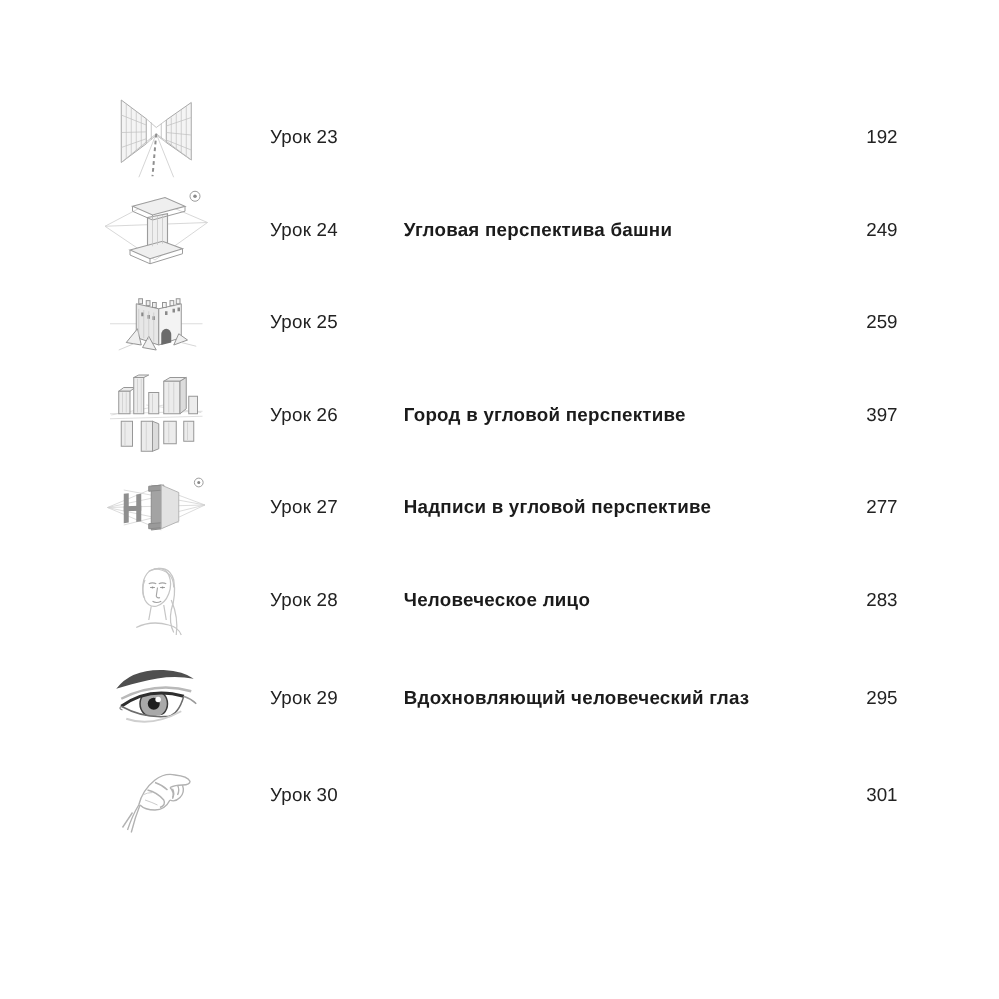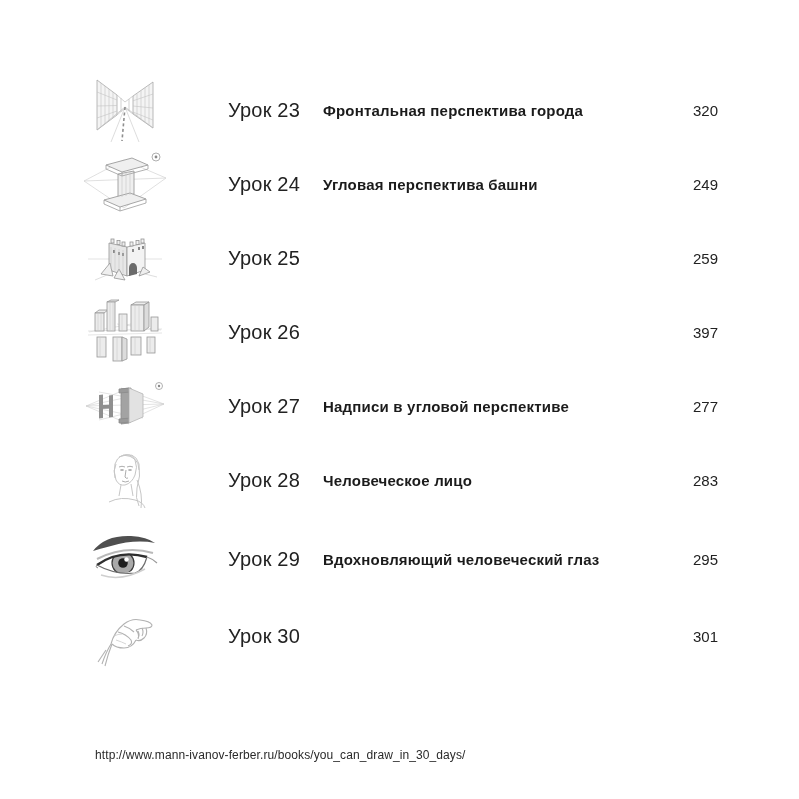--- a/index.html
+++ b/index.html
@@ -12,22 +12,22 @@
     background: #ffffff;
     overflow: hidden;
     color: #1f1f1f;
   }
   .row { position: absolute; left: 0; width: 799px; height: 74px; }
   .thumb {
     position: absolute; left: 78px; top: 0; width: 94px; height: 100%;
     display: flex; align-items: center; justify-content: center;
   }
   .lesson {
-    position: absolute; left: 228px; top: 50%; transform: translateY(-50%);
-    font-size: 20px; letter-spacing: 0.2px; color: #222222; white-space: nowrap;
+    position: absolute; left: 216px; top: 50%; transform: translateY(-50%);
+    font-size: 15px; letter-spacing: 0.2px; color: #222222; white-space: nowrap;
   }
   .title {
     position: absolute; left: 323px; top: 50%; transform: translateY(-50%);
     font-size: 15px; font-weight: bold; letter-spacing: 0.2px; color: #1b1b1b; white-space: nowrap;
   }
   .pagenum {
     position: absolute; right: 81px; top: 50%; transform: translateY(-50%);
     font-size: 15px; color: #222222; text-align: right;
   }
   .footer-url {
@@ -75,22 +75,21 @@
             <line x1="66" y1="50" x2="38" y2="29"></line>
         </g>
         <g fill="none">
           <path d="M38,29 L24,64" stroke="#cfcfcf" stroke-width="0.7"></path>
           <path d="M38,29 L52,64" stroke="#cfcfcf" stroke-width="0.7"></path>
           <path d="M38,29 L35,63" stroke="#8f8f8f" stroke-width="1.6" stroke-dasharray="3,2.5"></path>
         </g>
       </svg>
     </div>
     <div class="lesson">Урок 23</div>
-    <div class="title">Фронтальная перспектива города</div>
-    <div class="pagenum">320</div>
+    <div class="pagenum">192</div>
   </div>
 
   <div class="row" style="top:147px">
     <div class="thumb">
       <svg width="86" height="72" viewBox="0 0 86 72">
         <g stroke="#d2d2d2" stroke-width="0.7" fill="none">
           <line x1="2" y1="33" x2="84" y2="30"></line>
           <line x1="2" y1="33" x2="42" y2="12"></line>
             <line x1="2" y1="33" x2="42" y2="60"></line>
           <line x1="84" y1="30" x2="42" y2="12"></line>
@@ -201,20 +200,21 @@
             <line x1="48" y1="9" x2="48" y2="33"></line>
           <line x1="52" y1="9" x2="52" y2="33"></line>
             <line x1="13" y1="41" x2="13" y2="59"></line>
           <line x1="30" y1="41" x2="30" y2="63"></line>
             <line x1="48" y1="41" x2="48" y2="57"></line>
           <line x1="63" y1="41" x2="63" y2="55"></line>
         </g>
       </svg>
     </div>
     <div class="lesson">Урок 26</div>
+    <div class="title">Город в угловой перспективе</div>
     <div class="pagenum">397</div>
   </div>
 
   <div class="row" style="top:369px">
     <div class="thumb">
       <svg width="84" height="56" viewBox="0 0 84 56">
         <g stroke="#d0d0d0" stroke-width="0.6" fill="none">
           <line x1="3" y1="28" x2="81" y2="26"></line>
           <line x1="3" y1="28" x2="46" y2="10"></line>
             <line x1="3" y1="28" x2="46" y2="46"></line>
@@ -317,15 +317,14 @@
         <g stroke="#cccccc" stroke-width="0.8" fill="none">
           <path d="M20,36 Q26,38 30,40"></path>
           <path d="M18,32 Q22,30 26,30"></path>
         </g>
       </svg>
     </div>
     <div class="lesson">Урок 30</div>
     <div class="pagenum">301</div>
   </div>
 
-  <div class="footer-url">http://www.mann-ivanov-ferber.ru/books/you_can_draw_in_30_days/</div>
 
 </div>
 
 </body></html>

